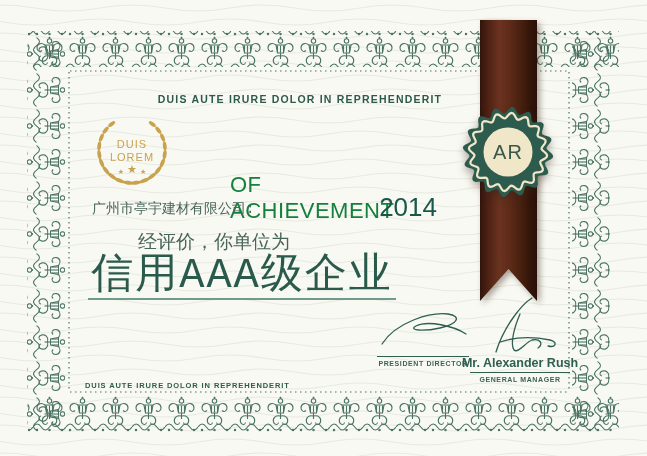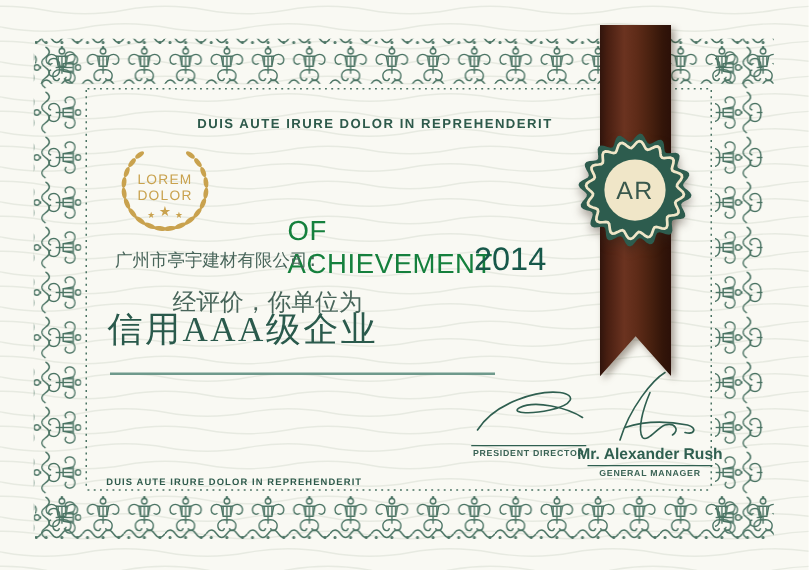--- a/index.html
+++ b/index.html
@@ -31,23 +31,23 @@
   .title-cn{left:180px;top:122px;width:260px;text-align:center;font-size:34px;
             font-family:"Liberation Serif","DejaVu Serif",serif;color:#2a5a4c;}
   .subtitle{left:230px;top:172px;width:198px;text-align:left;font-size:22px;
             letter-spacing:0.5px;color:#15803d;}
   .year{left:370px;top:192px;width:67px;text-align:right;font-size:26px;color:#17584a;}
 
   .company{left:92px;top:200px;font-size:14px;color:#48655a;
            font-family:Liberation Mono, monospace;}
   .eval-line{left:138px;top:229px;font-size:19px;color:#48655a;
              font-family:"Liberation Serif","DejaVu Serif",serif;}
-  .grade-line{left:86px;top:245px;width:312px;font-size:28px;
+  .grade-line{left:86px;top:245px;width:312px;text-align:center;font-size:42px;
               letter-spacing:2px;color:#2a5a4c;
-              font-family:Liberation Serif, serif;}
+              font-family:Liberation Mono, monospace;}
   .grade-underline{left:88px;top:298px;width:308px;height:0;border-top:2px solid #6f9a8c;}
   .renewal{left:88px;top:310px;font-size:12.5px;color:#2c5a4c;
            font-family:"Liberation Serif","DejaVu Serif",serif;}
   .renewal .val{margin-left:4px;}
 
   .sig-block{position:absolute;display:flex;flex-direction:column;align-items:center;}
   .sig-left{left:375px;top:306px;width:96px;}
   .sig-right{left:468px;top:296px;width:104px;}
   .sig-name{font-size:12.5px;color:#2f5f50;font-weight:bold;white-space:nowrap;margin-top:2px;}
   .sig-line{border-top:1.5px solid #2f5f50;margin-top:2px;}
@@ -141,22 +141,22 @@
             <ellipse cx="64.8598957640176" cy="57.35497183156066" rx="4.96" ry="1.9" fill="#c9a24e" transform="rotate(-217 64.8598957640176 57.35497183156066)"></ellipse>
             <ellipse cx="71.00435486902182" cy="51.31682868574673" rx="4.84" ry="1.9" fill="#c9a24e" transform="rotate(-232 71.00435486902182 51.31682868574673)"></ellipse>
             <ellipse cx="75.37666016393052" cy="43.89412724014605" rx="4.720000000000001" ry="1.9" fill="#c9a24e" transform="rotate(-247 75.37666016393052 43.89412724014605)"></ellipse>
             <ellipse cx="77.67884626847182" cy="35.59271233168217" rx="4.6000000000000005" ry="1.9" fill="#c9a24e" transform="rotate(-262 77.67884626847182 35.59271233168217)"></ellipse>
             <ellipse cx="77.75402300416363" cy="26.978311667630123" rx="4.48" ry="1.9" fill="#c9a24e" transform="rotate(-277 77.75402300416363 26.978311667630123)"></ellipse>
             <ellipse cx="75.59706720070399" cy="18.637982417274905" rx="4.36" ry="1.9" fill="#c9a24e" transform="rotate(-292 75.59706720070399 18.637982417274905)"></ellipse>
             <ellipse cx="71.35497183156068" cy="11.140104235982413" rx="4.24" ry="1.9" fill="#c9a24e" transform="rotate(-307 71.35497183156068 11.140104235982413)"></ellipse>
             <ellipse cx="65.31682868574671" cy="4.995645130978168" rx="4.12" ry="1.9" fill="#c9a24e" transform="rotate(-322 65.31682868574671 4.995645130978168)"></ellipse>
           </svg>
       </div>
-      <div class="award-line award-line1">LOREM</div>
-      <div class="award-line award-line2">DOLOR</div>
+      <div class="award-line award-line1">DUIS</div>
+      <div class="award-line award-line2">LOREM</div>
       <div class="award-stars">
         <span class="s">★</span>
         <span class="m">★</span>
         <span class="s">★</span>
       </div>
     </div>
 
     <div class="abs subtitle">OF ACHIEVEMENT</div>
     <div class="abs year">2014</div>
 

